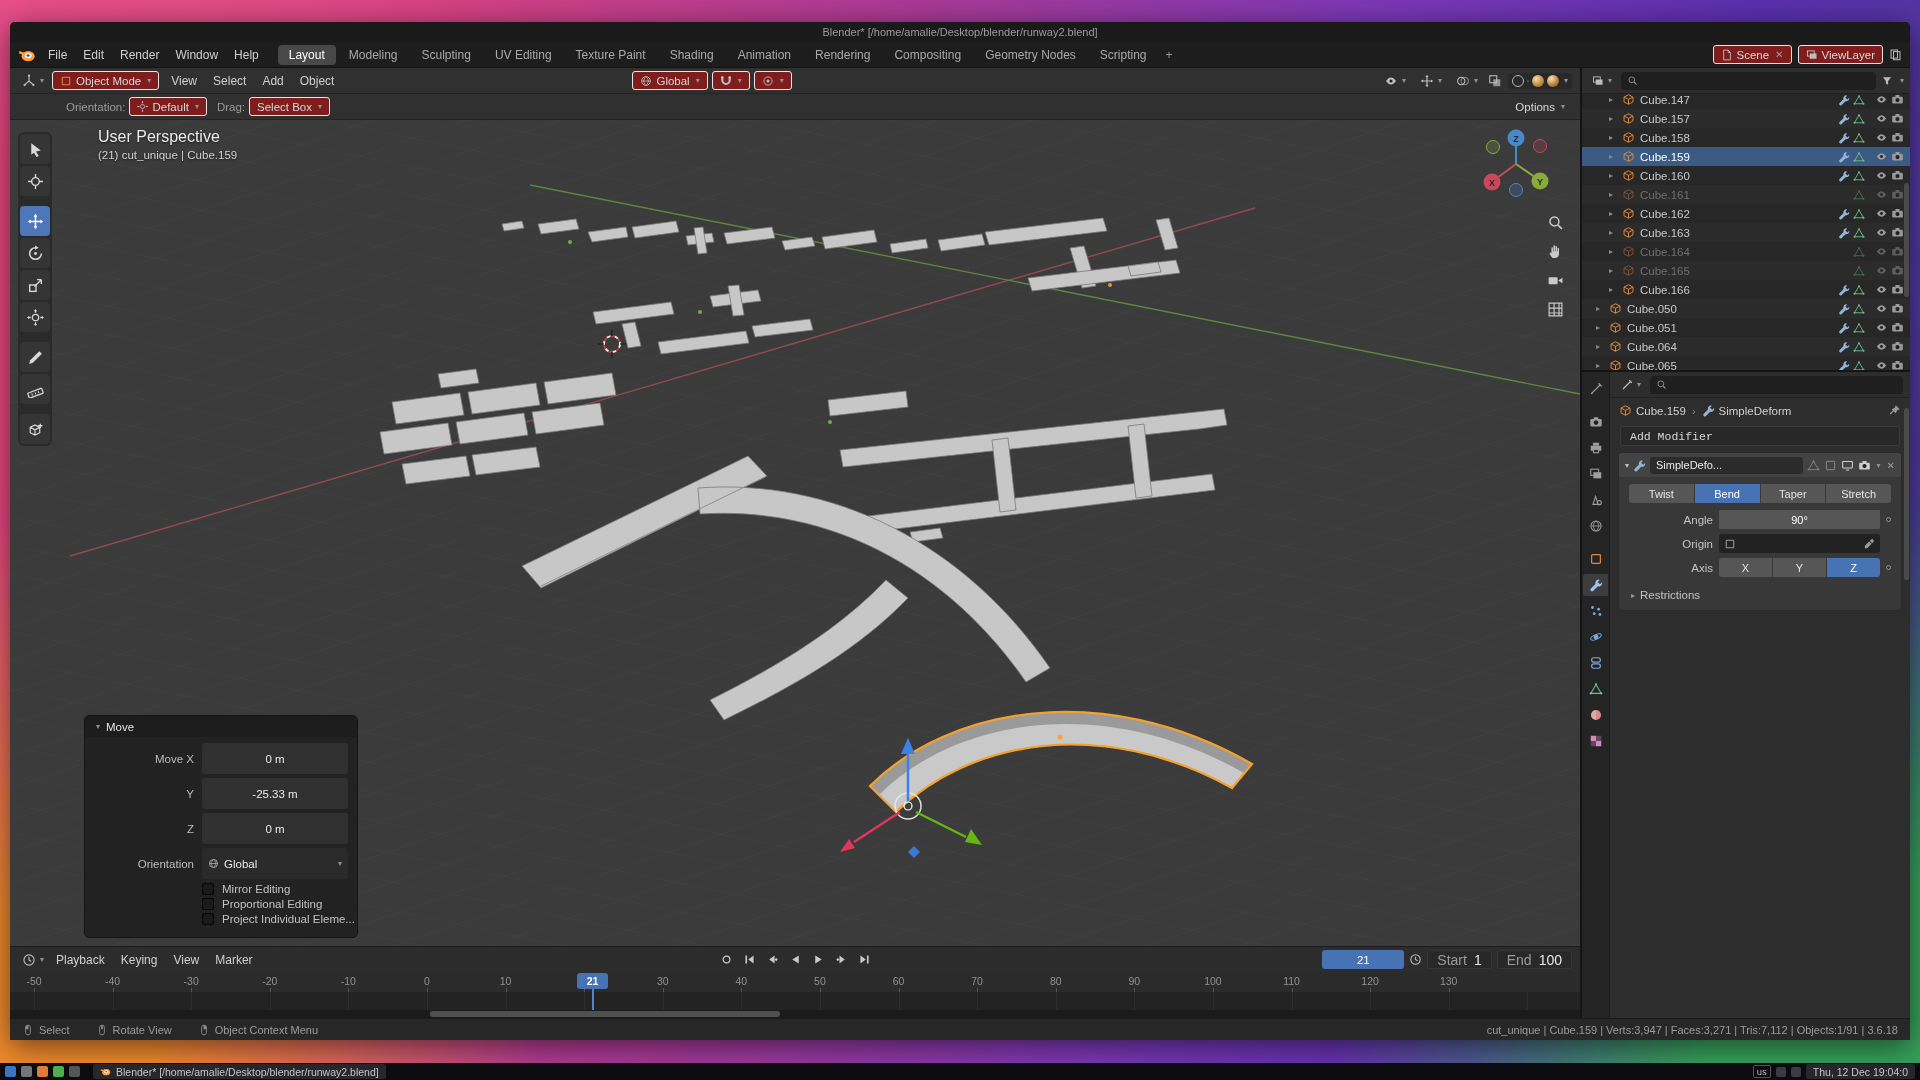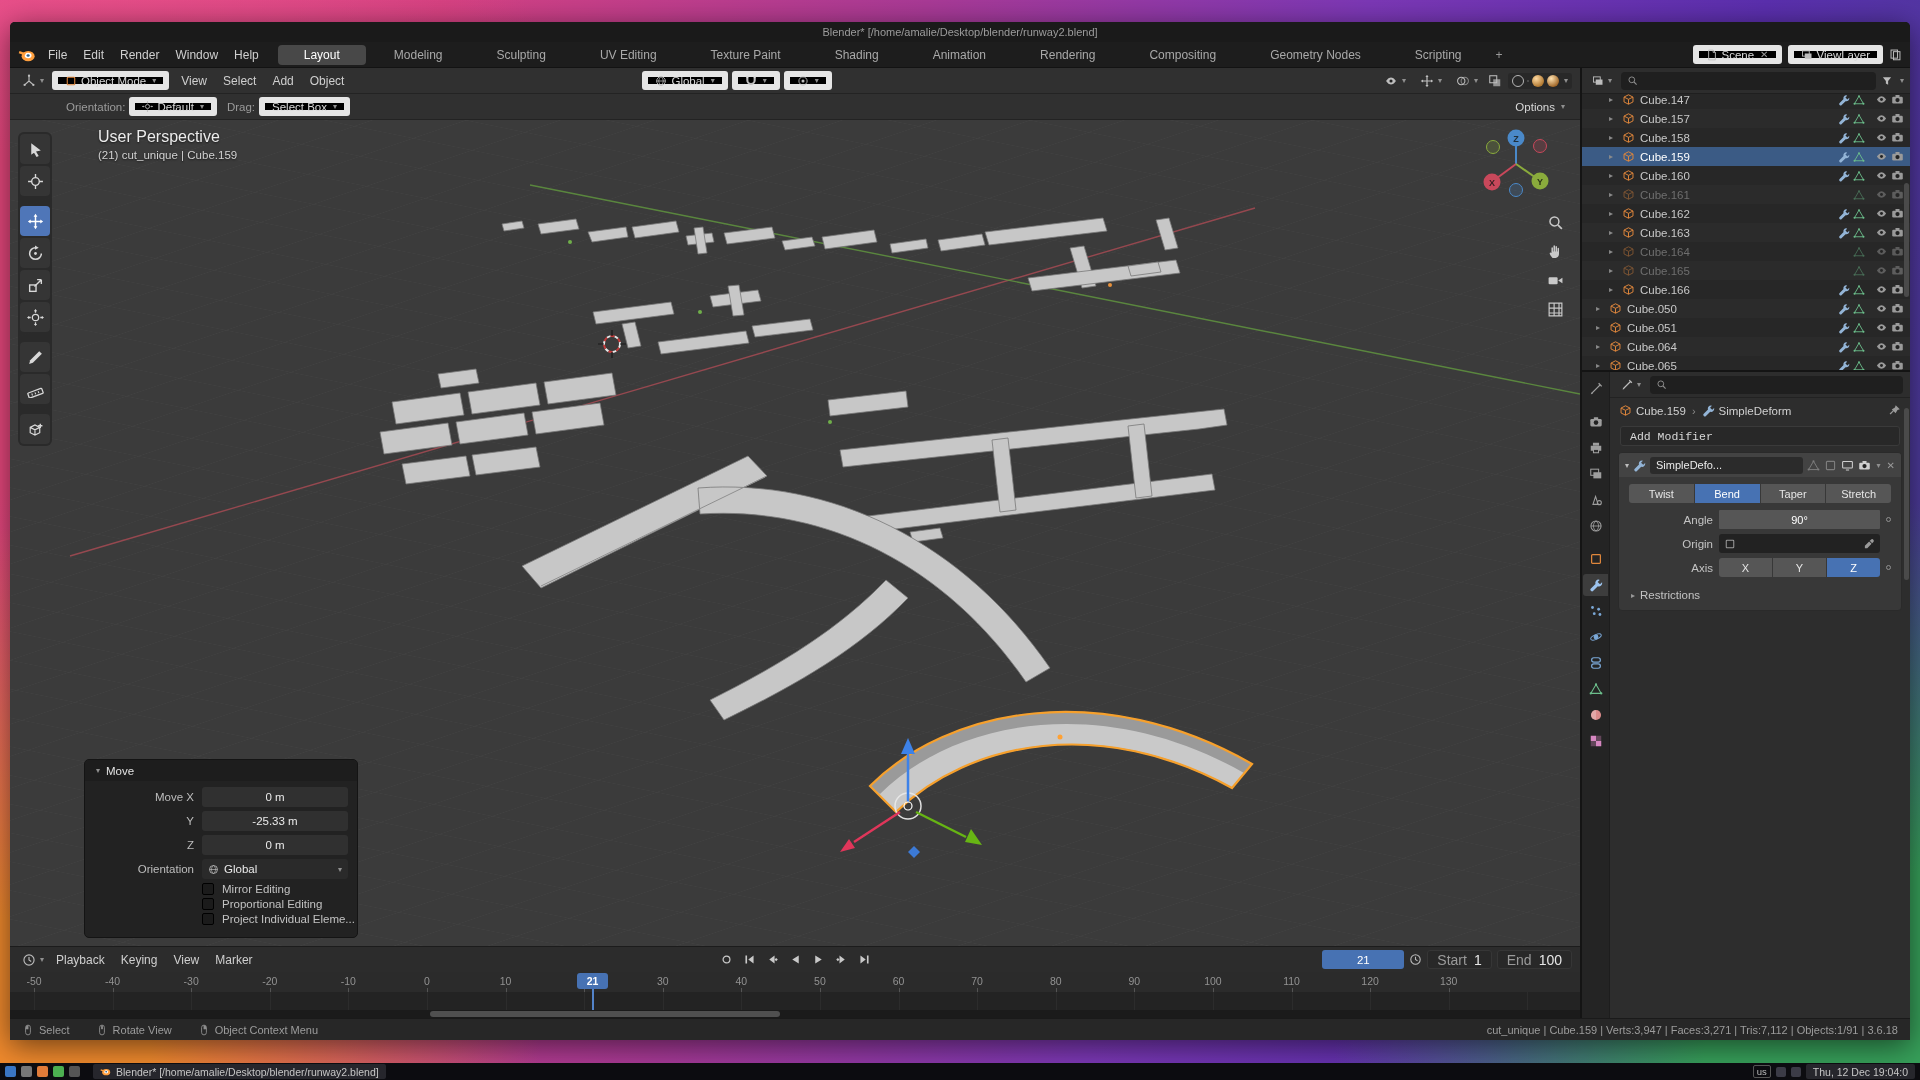--- a/index.html
+++ b/index.html
@@ -16,25 +16,25 @@
 .dd{font-size:8px;color:#8f8f8f;margin-left:2px}
 .x{font-size:10px;color:#9a9a9a;margin-left:2px}
 .spacer{flex:1}
 
 #titlebar{height:20px;background:#1a1a1a;display:flex;align-items:center;justify-content:center;color:#9c9c9c;font-size:11px;flex:none}
 #topbar{height:26px;background:#1d1d1d;display:flex;align-items:center;padding:0 8px;flex:none;border-bottom:1px solid #131313}
 #topbar .logo{width:18px;height:18px;margin-right:4px}
 .menus{display:flex;height:100%}
 .menu{padding:0 8px;font-size:12px;color:#cfcfcf;display:flex;align-items:center;white-space:nowrap}
 .wtabs{display:flex;margin-left:10px;align-items:center}
-.wtab{padding:3px 26px;border-radius:4px;color:#a9a9a9;font-size:12px;margin:0 1px;white-space:nowrap}
+.wtab{padding:3px 11px;border-radius:4px;color:#a9a9a9;font-size:12px;margin:0 1px;white-space:nowrap}
 .wtab.active{background:#484848;color:#fff}
 .wtab.addtab{padding:3px 6px;color:#9a9a9a}
 .tb-right{margin-left:auto;display:flex;align-items:center;gap:6px}
-.pill{height:19px;display:inline-flex;align-items:center;gap:4px;padding:0 7px;background:#000000;border:6px solid #e5e5e5;border-radius:3px;font-size:11.5px;color:#d8d8d8;white-space:nowrap}
+.pill{height:19px;display:inline-flex;align-items:center;gap:4px;padding:0 7px;background:#7f1d1d;border:1px solid #e5e5e5;border-radius:3px;font-size:11.5px;color:#d8d8d8;white-space:nowrap}
 
 #content{flex:1;display:flex;min-height:0}
 #left{flex:1;display:flex;flex-direction:column;min-width:0}
 #vph,#toolsrow{height:26px;background:#303030;display:flex;align-items:center;padding:0 8px;flex:none;border-bottom:1px solid #232323}
 .hgrp{display:flex;align-items:center;gap:4px}
 .hgrp.mid{margin-left:290px}
 .hgrp.right{margin-left:auto;gap:6px}
 .edsel{display:flex;align-items:center;gap:2px;padding:0 4px}
 .lbl{color:#9b9b9b;font-size:11.5px;margin:0 4px 0 10px}
 .shwrap{display:flex;align-items:center;gap:3px;background:#282828;border-radius:3px;padding:2px 4px}
@@ -57,21 +57,21 @@
 .tbtn.gap{margin-top:8px}
 #navgizmo{position:absolute;right:24px;top:4px;width:80px;height:80px}
 #vpside{position:absolute;right:16px;top:94px;display:flex;flex-direction:column;gap:12px;align-items:center}
 #vpside svg{width:17px;height:17px;color:#c9c9c9}
 
 #movepanel{position:absolute;left:74px;bottom:8px;width:274px;background:rgba(33,33,33,.96);border:1px solid #141414;border-radius:5px;overflow:hidden;font-size:11.5px}
 .mphead{height:21px;background:#1d1d1d;display:flex;align-items:center;gap:6px;padding:0 9px;color:#e3e3e3}
 .mpbody{padding:6px 9px 9px}
 .mprow{display:flex;align-items:center;margin-bottom:4px;gap:8px}
 .mplbl{width:100px;text-align:right;color:#bdbdbd;flex:none}
-.mpfield{flex:1;height:20px;background:#303030;border-radius:3px;display:flex;align-items:center;justify-content:center;color:#eaeaea}
+.mpfield{flex:1;height:31px;background:#303030;border-radius:3px;display:flex;align-items:center;justify-content:center;color:#eaeaea}
 .dd-field{justify-content:flex-start;padding:0 6px;gap:5px;background:#2a2a2a}
 .mprow.chk{padding-left:108px;margin-bottom:3px}
 .checkbox{width:12px;height:12px;background:#1b1b1b;border:1px solid #000;border-radius:2px;flex:none}
 .chklbl{color:#c2c2c2;white-space:nowrap}
 
 #tlh{height:26px;background:#2c2c2c;display:flex;align-items:center;padding:0 8px;flex:none;border-top:1px solid #1c1c1c;position:relative}
 .transport{position:absolute;left:50%;transform:translateX(-50%);display:flex;align-items:center;gap:1px}
 .tbt{width:22px;height:18px;display:flex;align-items:center;justify-content:center;background:none;border:none;color:#c9c9c9}
 .tbt svg{width:13px;height:13px;fill:currentColor}
 .framefield{min-width:82px;height:19px;background:#4772b3;border-radius:3px;color:#fff;display:flex;align-items:center;justify-content:center;font-size:11.5px}

